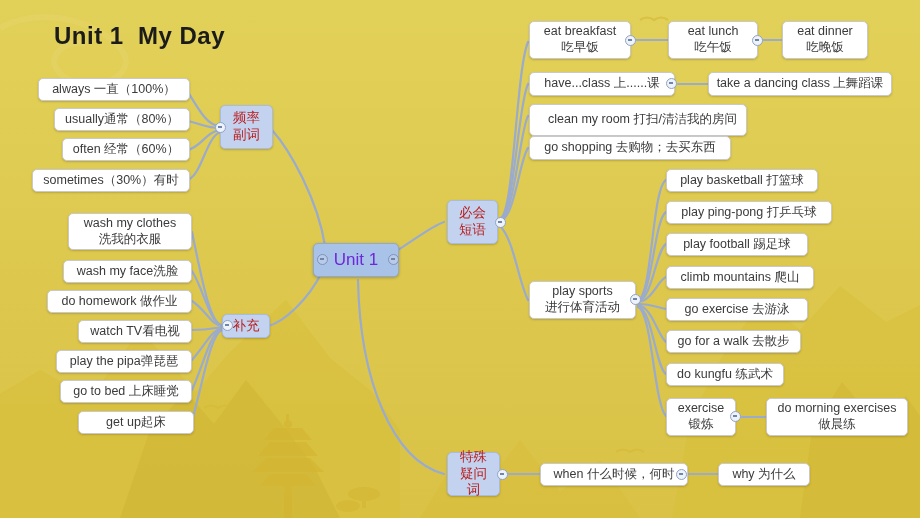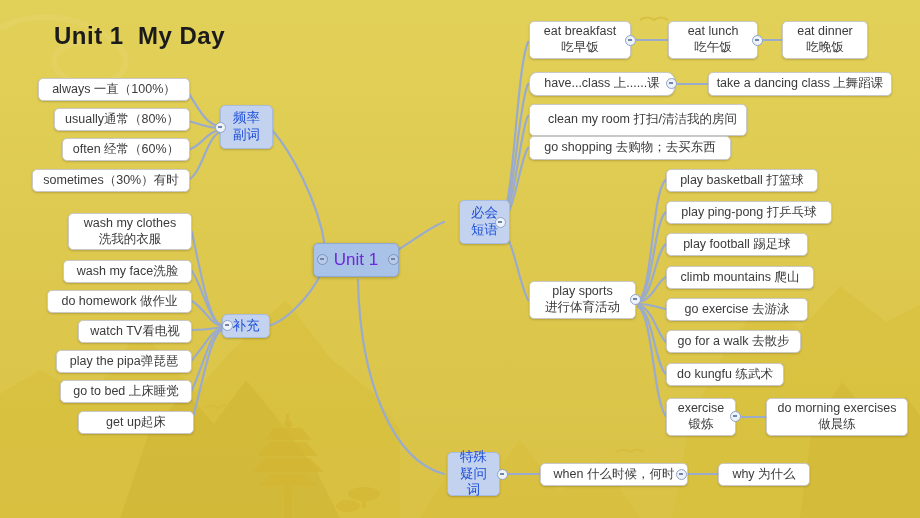--- a/index.html
+++ b/index.html
@@ -61,21 +61,21 @@
     color: #3a3a3a;
     font-size: 12.5px;
     line-height: 1.25;
     padding: 3px 7px;
     box-shadow: 0 1px 2px rgba(90,70,10,.28);
     white-space: pre-line;
   }
   .node.branch {
     background: #c3d3ef;
     border: 1px solid #a8bcdf;
-    color: #1d4ed8;
+    color: #b91c1c;
     font-size: 13.5px;
     box-shadow: 0 1px 2px rgba(90,70,10,.3);
   }
   .node.root {
     background: #a9c2e8;
     border: 1px solid #8fa9d3;
     color: #6d28d9;
     font-size: 17px;
     box-shadow: 0 1px 3px rgba(80,60,10,.35);
   }
@@ -257,33 +257,33 @@
   <div class="node" style="left:56px; top:350px; width:136px; height:23px;">
     <span>play the pipa弹琵琶</span>
   </div>
   <div class="node" style="left:60px; top:380px; width:132px; height:23px;">
     <span>go to bed 上床睡觉</span>
   </div>
   <div class="node" style="left:78px; top:411px; width:116px; height:23px;">
     <span>get  up起床</span>
   </div>
 
-  <div class="node branch" style="left:447px; top:200px; width:51px; height:44px;margin-left:12px;">
+  <div class="node branch" style="left:447px; top:200px; width:51px; height:44px;">
     <span>必会
 短语</span>
   </div>
   <span class="handle" style="left:495px; top:217px;"></span>
 
   <div class="node" style="left:529px; top:21px; width:102px; height:38px;">
     <span>eat breakfast
 吃早饭</span>
   </div>
   <span class="handle" style="left:625px; top:35px;"></span>
 
-  <div class="node" style="left:529px; top:72px; width:146px; height:24px;border-radius:8px;">
+  <div class="node" style="left:529px; top:72px; width:146px; height:24px;">
     <span>have...class 上......课</span>
   </div>
   <span class="handle" style="left:666px; top:78px;"></span>
 
   <div class="node" style="left:529px; top:104px; width:218px; height:32px;padding-left:16px;">
     <span>clean my room 打扫/清洁我的房间</span>
   </div>
   <div class="node" style="left:529px; top:136px; width:202px; height:24px;">
     <span>go shopping 去购物；去买东西</span>
   </div>

